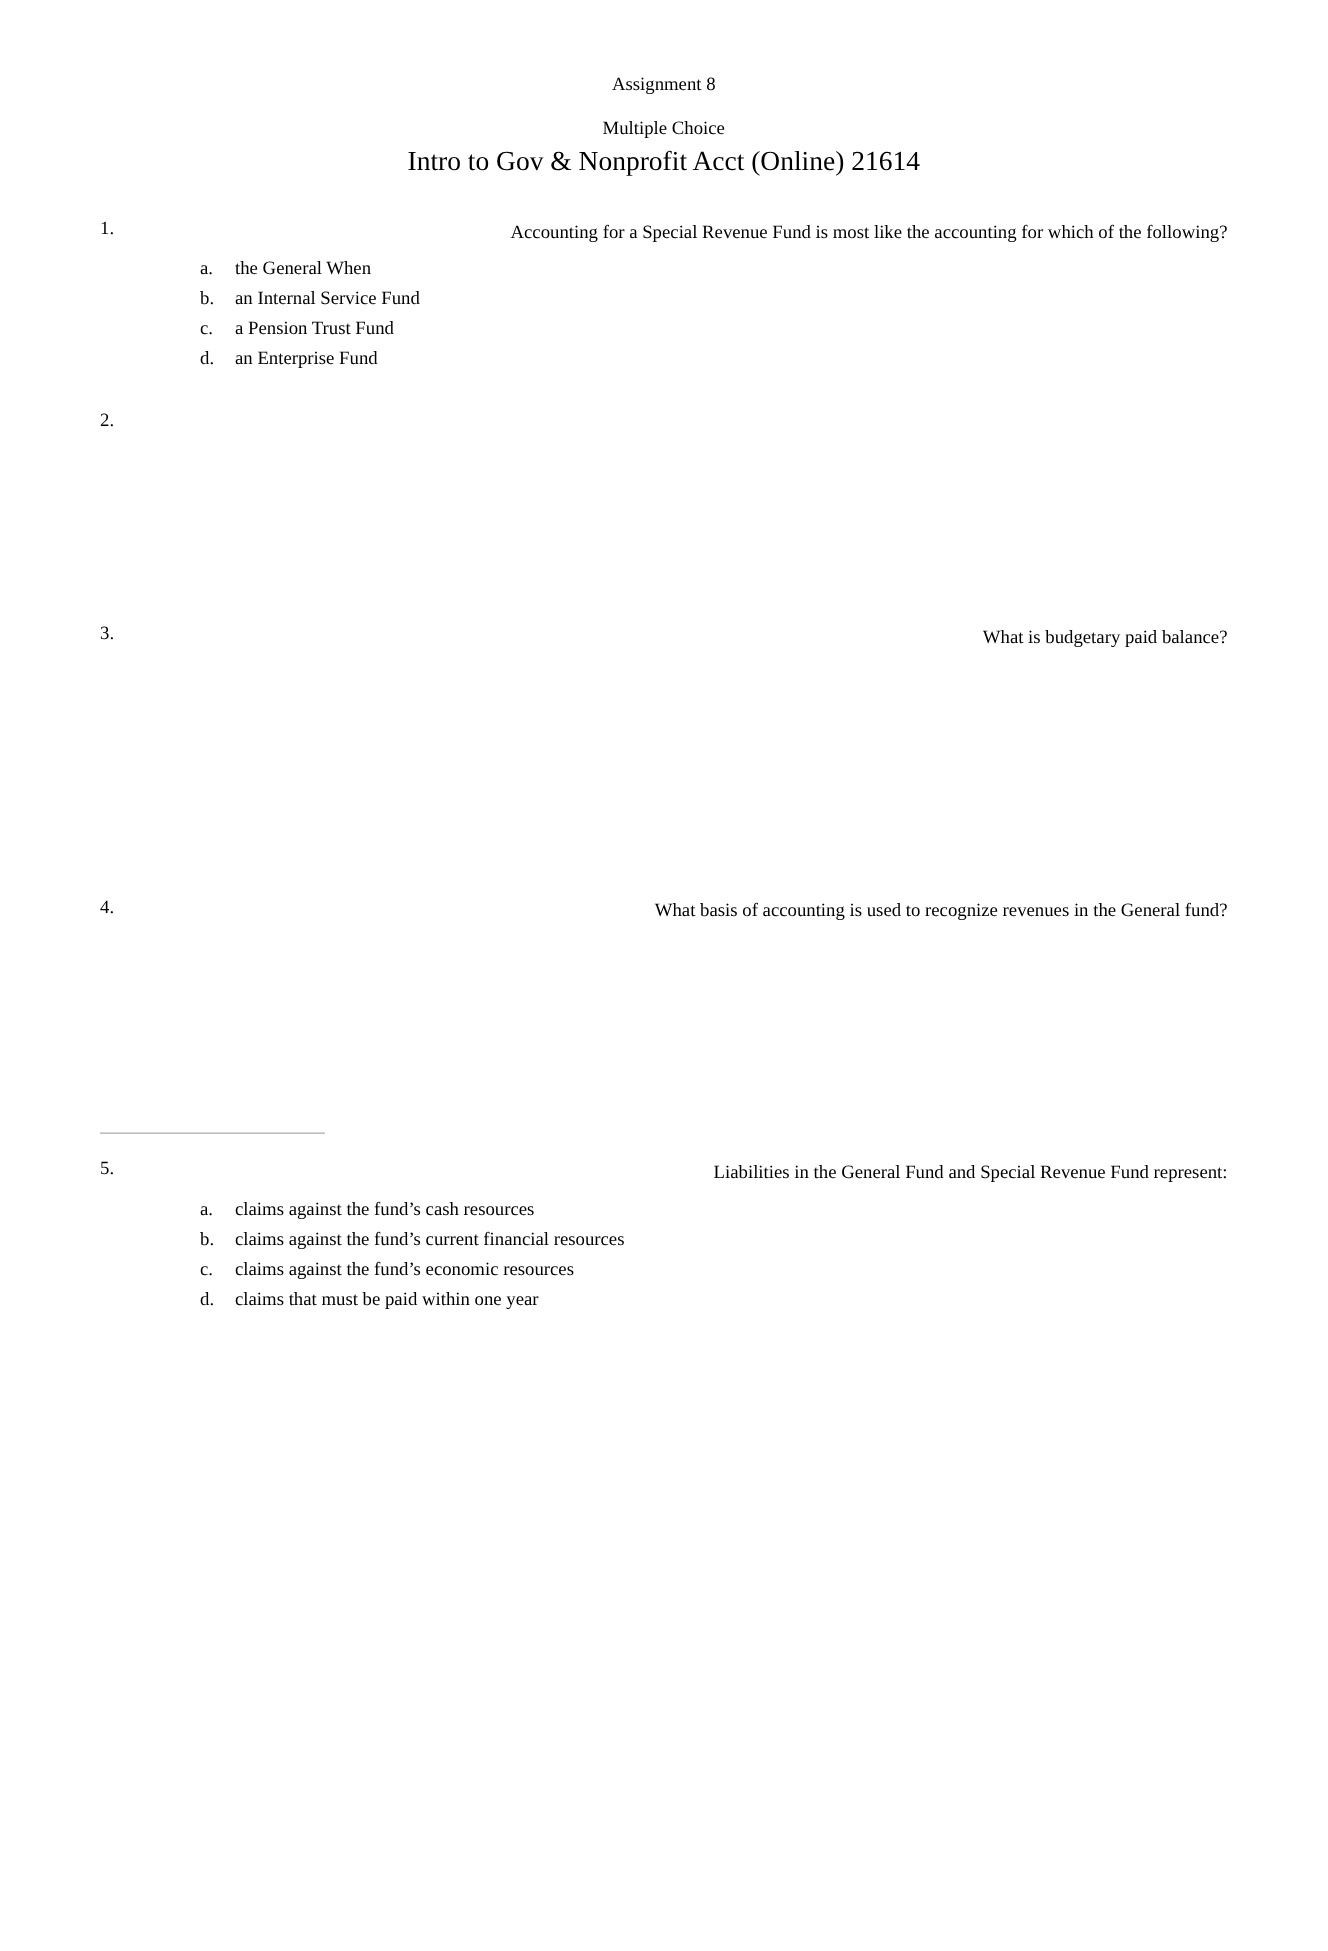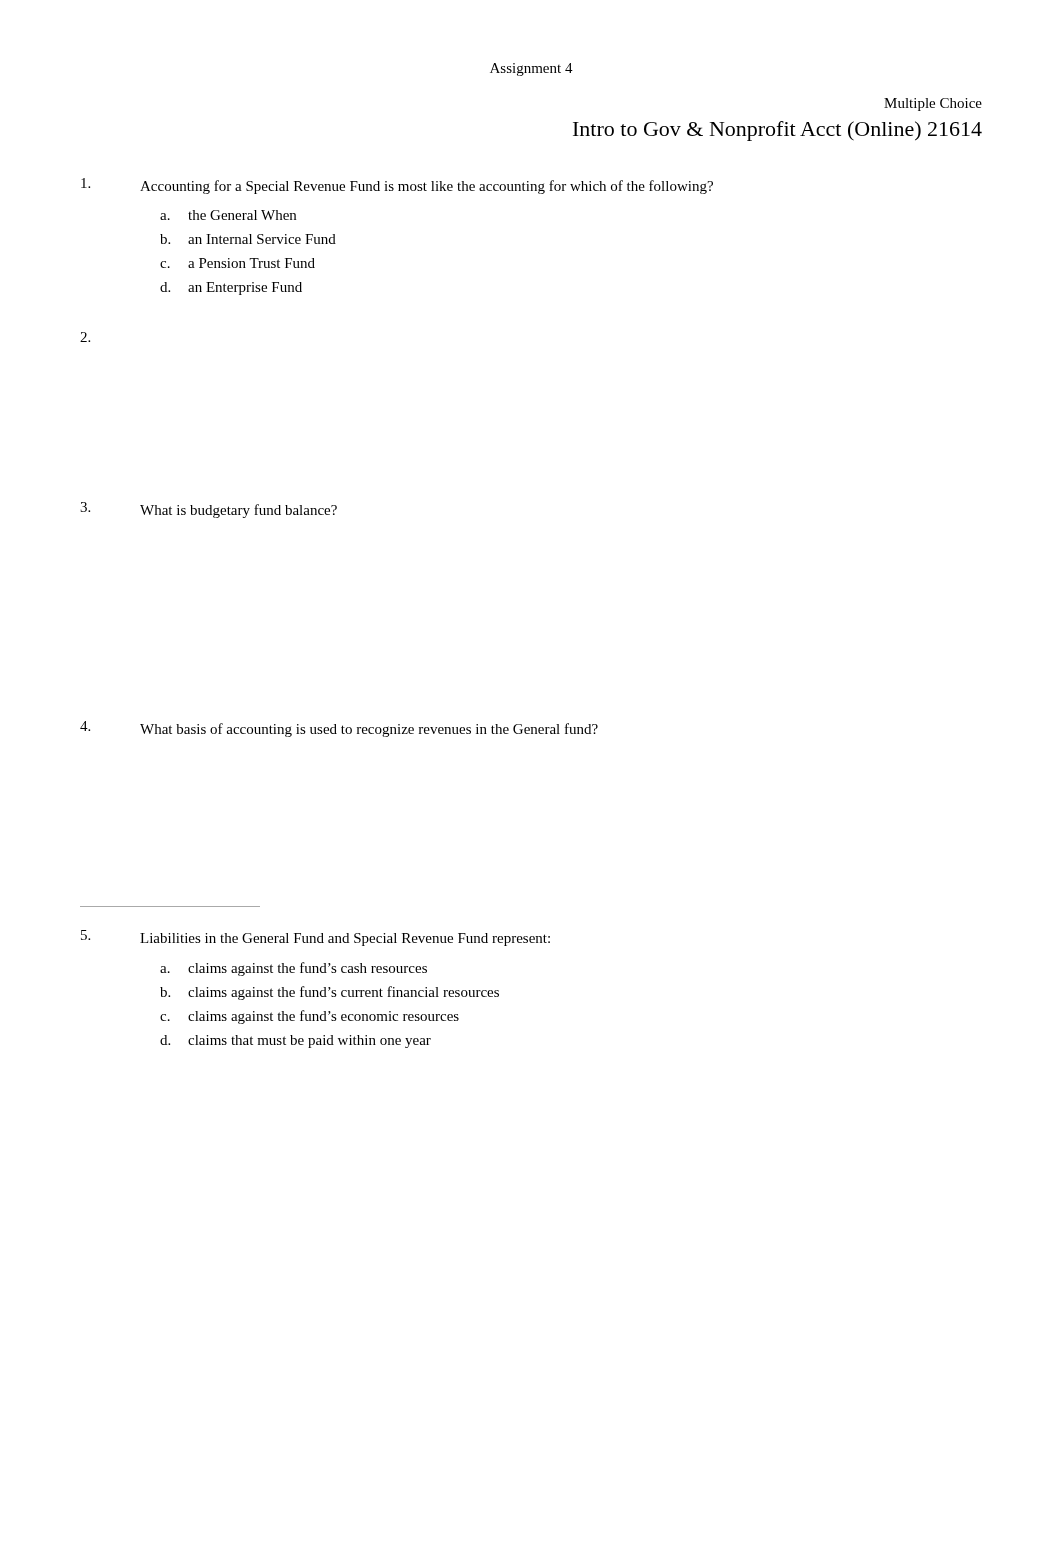--- a/index.html
+++ b/index.html
@@ -22,21 +22,21 @@
       text-align: center;
       margin-bottom: 8px;
     }
 
     .header-title {
       font-size: 15px;
     }
 
     .header-block {
       margin-top: 16px;
-      text-align: right;
+      text-align: center;
     }
 
     .header-block .line {
       font-size: 22px;
       line-height: 1.4;
     }
 
     .header-block .line.small {
       font-size: 15px;
     }
@@ -58,20 +58,21 @@
     }
 
     .question-content {
       flex: 1;
     }
 
     .question-text {
       font-size: 15px;
       line-height: 1.5;
       margin-bottom: 6px;
+      text-align: right;
     }
 
     .answer-options {
       list-style: none;
       margin-top: 4px;
       padding-left: 20px;
     }
 
     .answer-options li {
       font-size: 15px;
@@ -98,21 +99,21 @@
     .divider-line {
       width: 180px;
       border-top: 1px solid #aaaaaa;
       margin: 0 0 20px 0;
     }
   </style>
 </head>
 <body>
 
 <div class="page-header">
-  <span class="header-title">Assignment 4</span>
+  <span class="header-title">Assignment 8</span>
 </div>
 
 <div class="header-block">
   <div class="line small">Multiple Choice</div>
   <div class="line">Intro to Gov &amp; Nonprofit Acct (Online) 21614</div>
 </div>
 
 <div class="questions-container">
 
   <div class="question">
@@ -143,21 +144,21 @@
   <div class="question">
     <div class="question-number">2.</div>
     <div class="question-content">
       <div class="answer-space"></div>
     </div>
   </div>
 
   <div class="question">
     <div class="question-number">3.</div>
     <div class="question-content">
-      <div class="question-text">What is budgetary fund balance?</div>
+      <div class="question-text">What is budgetary paid balance?</div>
       <div class="answer-space-medium"></div>
     </div>
   </div>
 
   <div class="question">
     <div class="question-number">4.</div>
     <div class="question-content">
       <div class="question-text">What basis of accounting is used to recognize revenues in the General fund?</div>
       <div class="answer-space-large"></div>
     </div>

